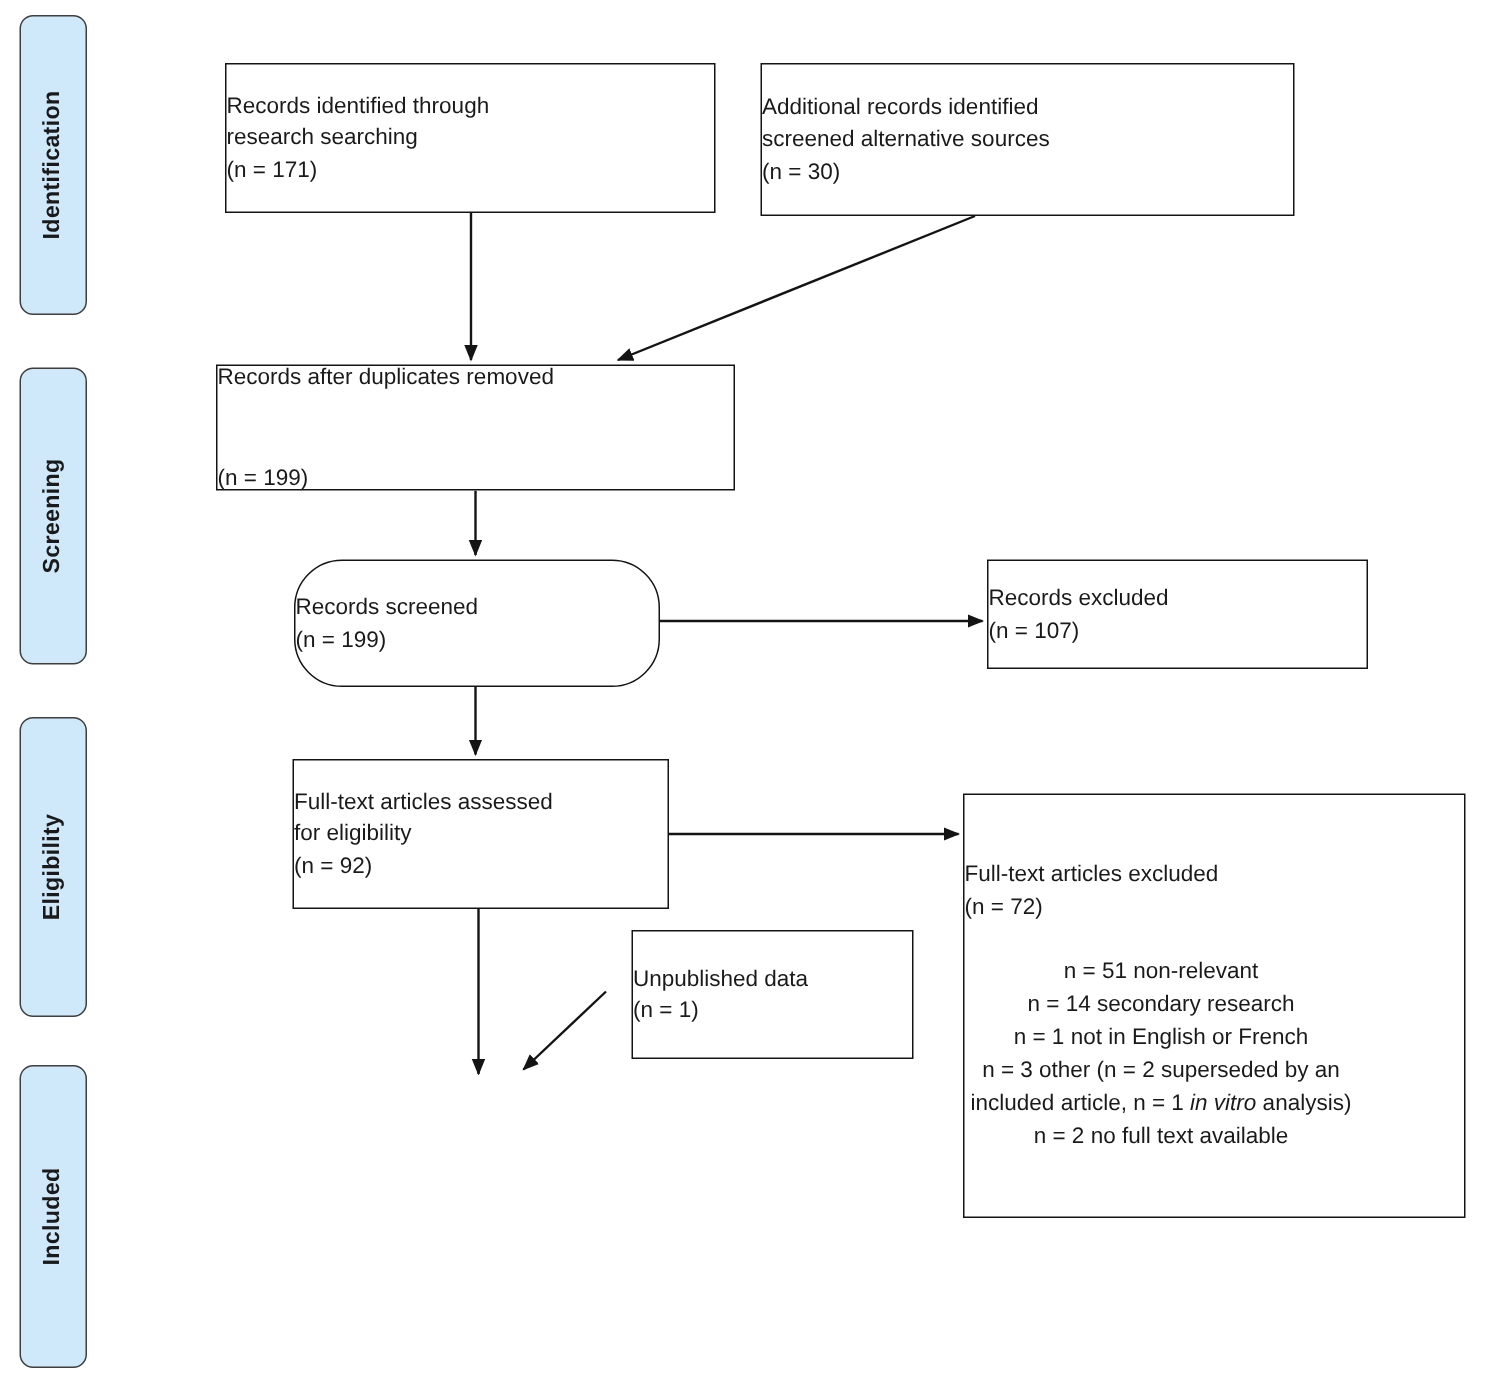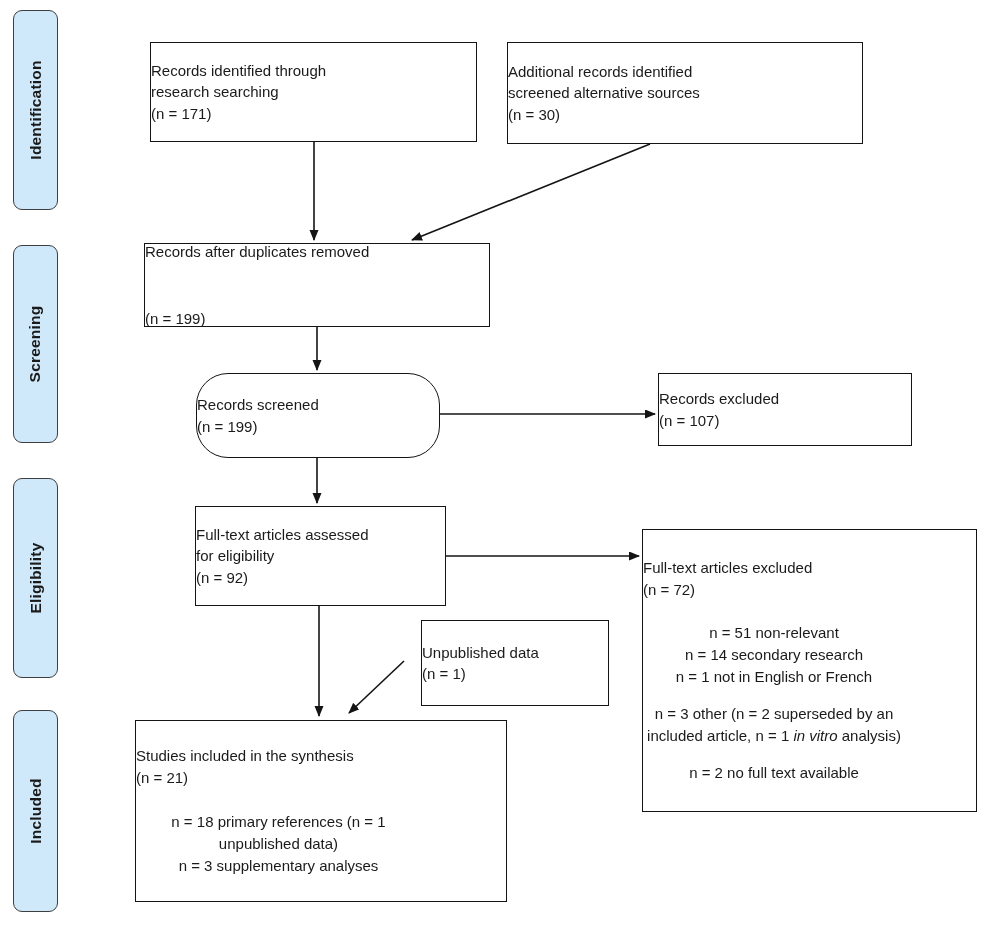--- a/index.html
+++ b/index.html
@@ -43,21 +43,21 @@
     display: flex;
     flex-direction: column;
     align-items: flex-start;
     justify-content: center;
     text-align: center;
     font-size: 15px;
     line-height: 21.5px;
   }
   .node .line { display: block; }
   .node .block-gap { margin-top: 21.5px; }
-  .node .wrap-narrow { max-width: 262px; margin: 15px auto; }
+  .node .wrap-narrow { max-width: 262px; margin: 0 auto; }
   .node .wrap-mid { max-width: 285px; margin: 0 auto; }
 
   .arrows {
     position: absolute;
     left: 0; top: 0;
     width: 990px;
     height: 925px;
   }
 </style>
 </head>
@@ -139,22 +139,14 @@
     <span class="line">(n = 72)</span>
     <div class="block-gap">
       <span class="line">n = 51 non-relevant</span>
       <span class="line">n = 14 secondary research</span>
       <span class="line">n = 1 not in English or French</span>
       <div class="wrap-narrow"><span>n = 3 other (n = 2 superseded by an included article, n = 1 </span><i>in vitro</i><span> analysis)</span></div>
       <span class="line">n = 2 no full text available</span>
     </div>
   </div>
 
-  <div class="node" style="left:135px; top:720px; width:372px; height:182px; line-height:22px;">
-    <span class="line">Studies included in the synthesis</span>
-    <span class="line">(n = 21)</span>
-    <div class="block-gap">
-      <div class="wrap-mid">n = 18 primary references (n = 1 unpublished data)</div>
-      <span class="line">n = 3 supplementary analyses</span>
-    </div>
-  </div>
 
 </div>
 
 </body></html>

